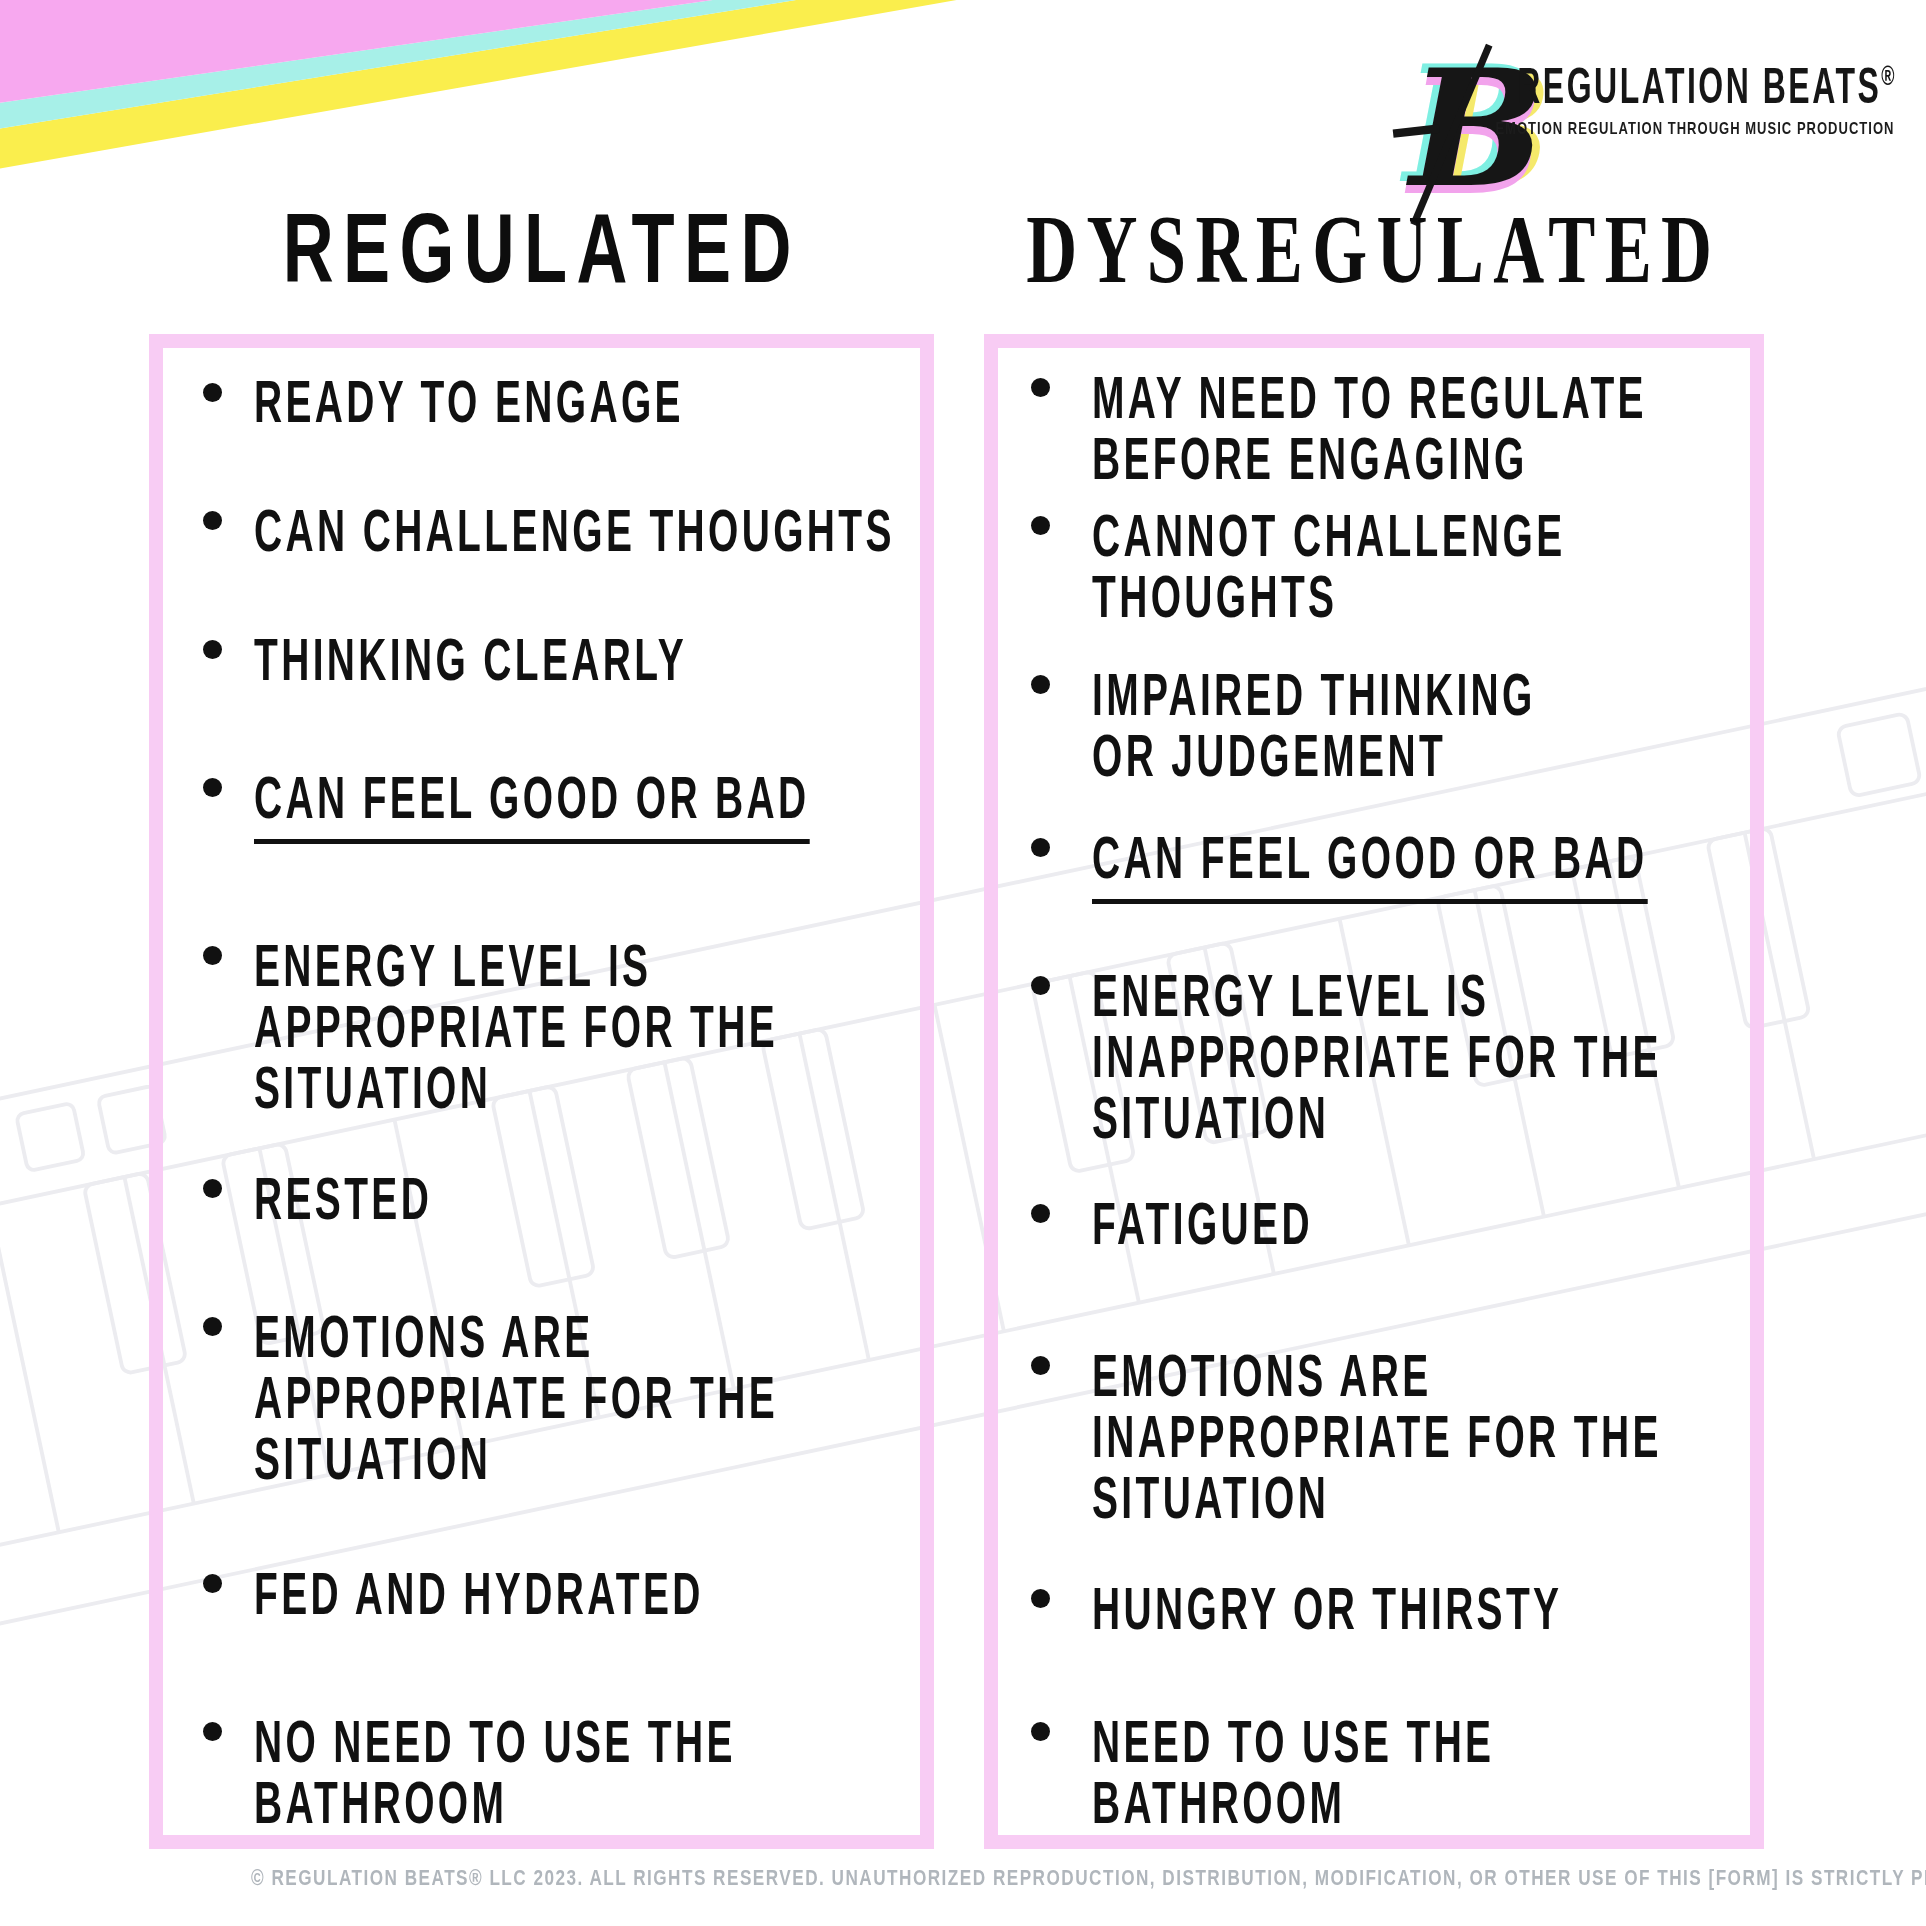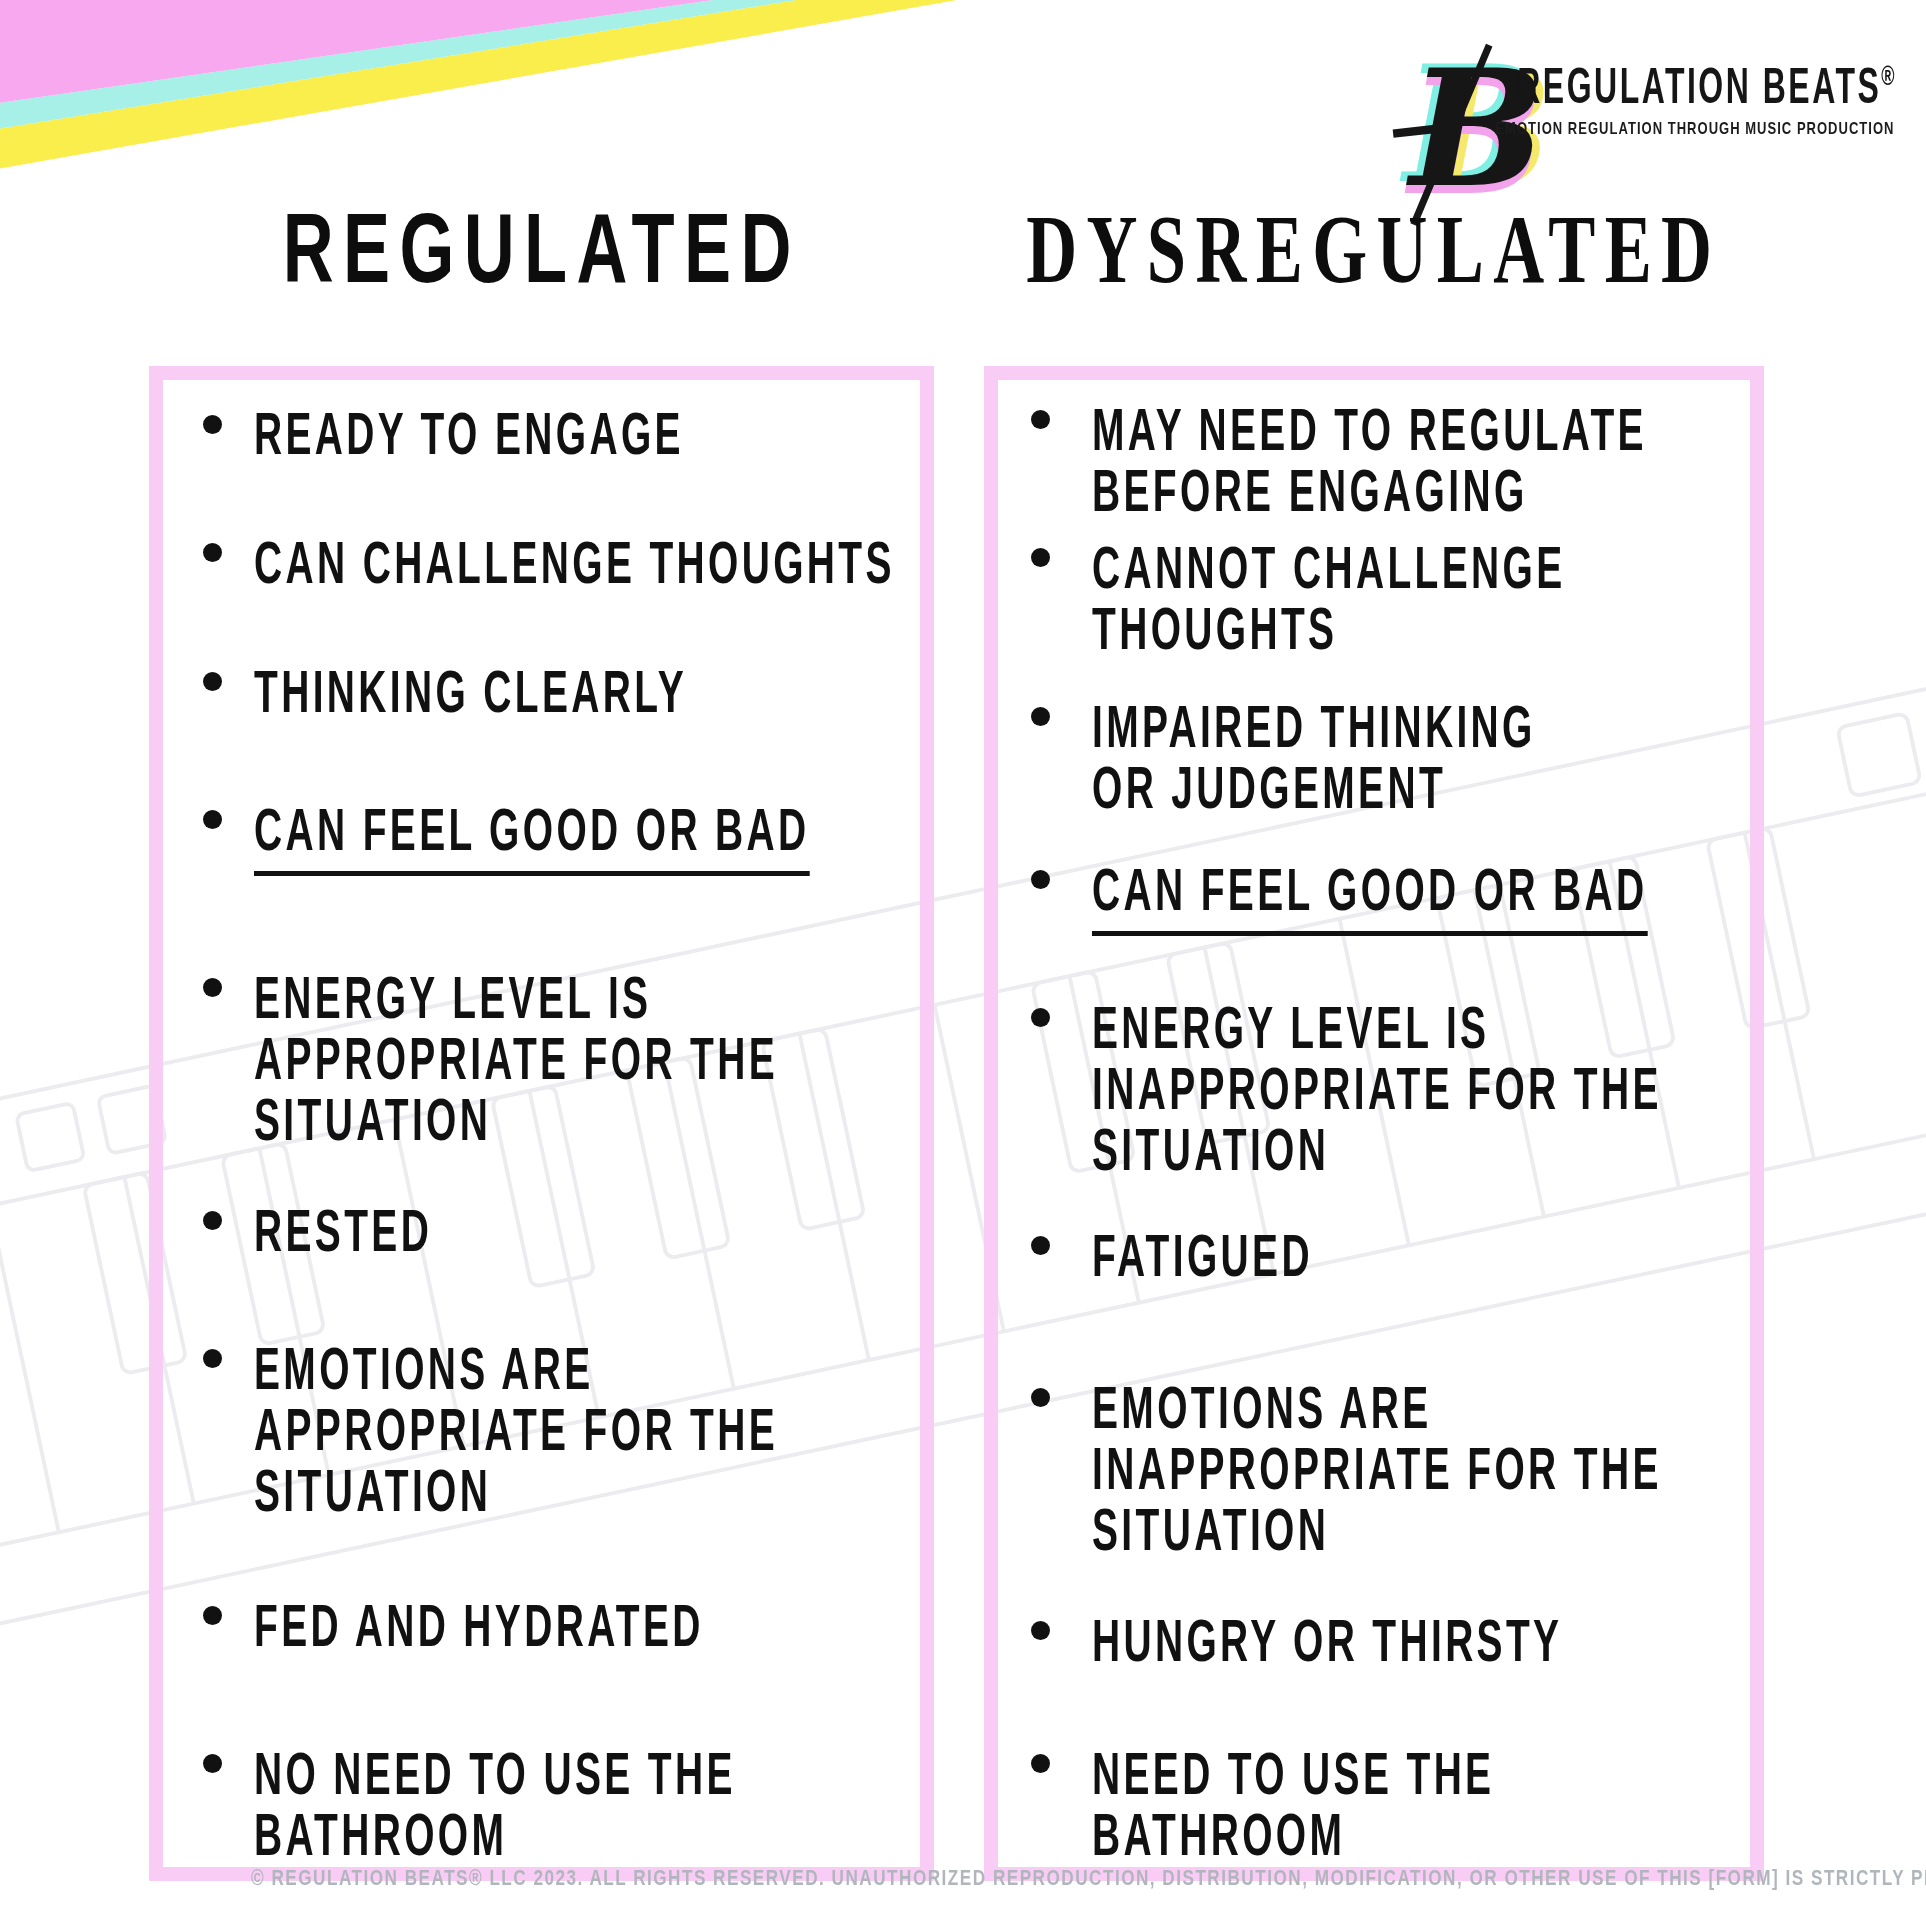--- a/index.html
+++ b/index.html
@@ -39,21 +39,21 @@
     display:flex;align-items:flex-end;justify-content:center;
     font-weight:bold;font-size:98px;letter-spacing:13px;color:#0d0d0d;
     white-space:nowrap;
   }
   .col-header .hdr-inner{transform:scaleX(0.72);transform-origin:50% 50%;}
   .col-header.left{left:149px;width:785px;}
   .col-header.right{left:984px;width:780px;font-family:Liberation Serif, serif;}
   
   .list-box{
     position:absolute;top:334px;height:1515px;z-index:1;
-    border:14px solid var(--box-border);background:transparent;box-sizing:border-box;margin-top:32px;
+    border:14px solid var(--box-border);background:transparent;box-sizing:border-box;
   }
   .list-box.left{left:149px;width:785px;}
   .list-box.right{left:984px;width:780px;}
   
   .list-item{position:absolute;left:0;width:100%;}
   .bullet{
     position:absolute;left:40px;top:10.3px;width:19px;height:19px;border-radius:50%;
     background:var(--ink);
   }
   .item-lines{

